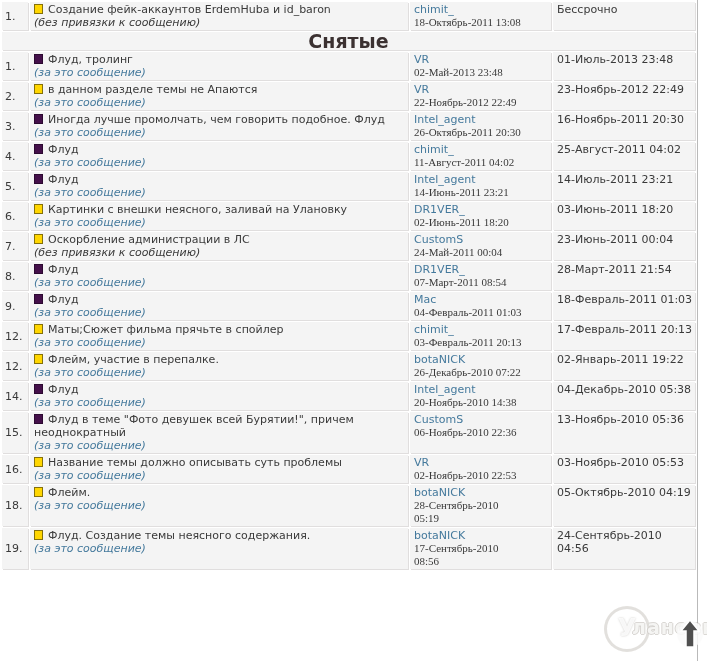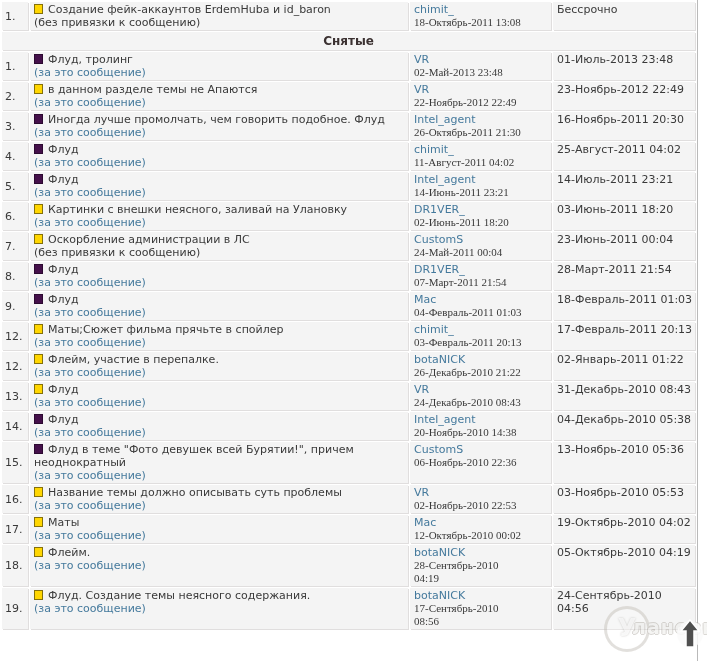--- a/index.html
+++ b/index.html
@@ -14,24 +14,24 @@
     border-collapse:separate;border-spacing:2px;
   }
   td{
     background:#f4f4f4;vertical-align:top;
     padding:1px 4px;line-height:13px;font-size:11px;
     box-shadow:1px 1px 0 #e0dede;
     overflow:hidden;
   }
   td.c-num{vertical-align:middle;padding:1px 2px 1px 3px;}
   tr.section-header td{
-    text-align:center;font-weight:bold;font-size:12px;line-height:16px;color:#3b3131;
+    text-align:center;font-weight:bold;font-size:19px;line-height:16px;color:#3b3131;
   }
   .reason-line{white-space:pre;}
-  .note-line{white-space:pre;}
+  .note-line{white-space:pre;font-style:italic;}
   .issued{white-space:pre;font-family:Liberation Serif, serif;}
   .c-expiry{white-space:pre;}
   a{color:#44799c;text-decoration:none;cursor:pointer;}
   a.plain{color:#3a3a3a;cursor:default;}
   .card{
     display:inline-block;width:7px;height:8px;margin-right:5px;
     border:1px solid #555;vertical-align:-1px;
   }
   .card-yellow{background:#ffd600;border-color:#84700a;}
   .card-dark{background:#44104a;border-color:#2b0930;}
@@ -113,21 +113,21 @@
     <td class="c-expiry"><span>23-Ноябрь-2012 22:49</span></td>
   </tr>
       <tr>
     <td class="c-num"><span>3.</span></td>
     <td class="c-reason">
       <div class="reason-line"><span class="card card-dark"></span><span>Иногда лучше промолчать, чем говорить подобное. Флуд</span></div>
       <div class="note-line"><a href="#">(за это сообщение)</a></div>
     </td>
     <td class="c-mod">
       <a href="#">Intel_agent</a>
-      <div class="issued">26-Октябрь-2011 21:30</div>
+      <div class="issued">26-Октябрь-2011 20:30</div>
     </td>
     <td class="c-expiry"><span>16-Ноябрь-2011 20:30</span></td>
   </tr>
       <tr>
     <td class="c-num"><span>4.</span></td>
     <td class="c-reason">
       <div class="reason-line"><span class="card card-dark"></span><span>Флуд</span></div>
       <div class="note-line"><a href="#">(за это сообщение)</a></div>
     </td>
     <td class="c-mod">
@@ -173,21 +173,21 @@
     <td class="c-expiry"><span>23-Июнь-2011 00:04</span></td>
   </tr>
       <tr>
     <td class="c-num"><span>8.</span></td>
     <td class="c-reason">
       <div class="reason-line"><span class="card card-dark"></span><span>Флуд</span></div>
       <div class="note-line"><a href="#">(за это сообщение)</a></div>
     </td>
     <td class="c-mod">
       <a href="#">DR1VER_</a>
-      <div class="issued">07-Март-2011 21:54</div>
+      <div class="issued">07-Март-2011 08:54</div>
     </td>
     <td class="c-expiry"><span>28-Март-2011 21:54</span></td>
   </tr>
       <tr>
     <td class="c-num"><span>9.</span></td>
     <td class="c-reason">
       <div class="reason-line"><span class="card card-dark"></span><span>Флуд</span></div>
       <div class="note-line"><a href="#">(за это сообщение)</a></div>
     </td>
     <td class="c-mod">
@@ -209,35 +209,23 @@
     <td class="c-expiry"><span>17-Февраль-2011 20:13</span></td>
   </tr>
       <tr>
     <td class="c-num"><span>12.</span></td>
     <td class="c-reason">
       <div class="reason-line"><span class="card card-yellow"></span><span>Флейм, участие в перепалке.</span></div>
       <div class="note-line"><a href="#">(за это сообщение)</a></div>
     </td>
     <td class="c-mod">
       <a href="#">botaNICK</a>
-      <div class="issued">26-Декабрь-2010 21:22</div>
-    </td>
-    <td class="c-expiry"><span>02-Январь-2011 01:22</span></td>
-  </tr>
-      <tr>
-    <td class="c-num"><span>13.</span></td>
-    <td class="c-reason">
-      <div class="reason-line"><span class="card card-yellow"></span><span>Флуд</span></div>
-      <div class="note-line"><a href="#">(за это сообщение)</a></div>
-    </td>
-    <td class="c-mod">
-      <a href="#">VR</a>
-      <div class="issued">24-Декабрь-2010 08:43</div>
-    </td>
-    <td class="c-expiry"><span>31-Декабрь-2010 08:43</span></td>
+      <div class="issued">26-Декабрь-2010 07:22</div>
+    </td>
+    <td class="c-expiry"><span>02-Январь-2011 19:22</span></td>
   </tr>
       <tr>
     <td class="c-num"><span>14.</span></td>
     <td class="c-reason">
       <div class="reason-line"><span class="card card-dark"></span><span>Флуд</span></div>
       <div class="note-line"><a href="#">(за это сообщение)</a></div>
     </td>
     <td class="c-mod">
       <a href="#">Intel_agent</a>
       <div class="issued">20-Ноябрь-2010 14:38</div>
@@ -263,41 +251,29 @@
       <div class="reason-line"><span class="card card-yellow"></span><span>Название темы должно описывать суть проблемы</span></div>
       <div class="note-line"><a href="#">(за это сообщение)</a></div>
     </td>
     <td class="c-mod">
       <a href="#">VR</a>
       <div class="issued">02-Ноябрь-2010 22:53</div>
     </td>
     <td class="c-expiry"><span>03-Ноябрь-2010 05:53</span></td>
   </tr>
       <tr>
-    <td class="c-num"><span>17.</span></td>
-    <td class="c-reason">
-      <div class="reason-line"><span class="card card-yellow"></span><span>Маты</span></div>
-      <div class="note-line"><a href="#">(за это сообщение)</a></div>
-    </td>
-    <td class="c-mod">
-      <a href="#">Mac</a>
-      <div class="issued">12-Октябрь-2010 00:02</div>
-    </td>
-    <td class="c-expiry"><span>19-Октябрь-2010 04:02</span></td>
-  </tr>
-      <tr>
     <td class="c-num"><span>18.</span></td>
     <td class="c-reason">
       <div class="reason-line"><span class="card card-yellow"></span><span>Флейм.</span></div>
       <div class="note-line"><a href="#">(за это сообщение)</a></div>
     </td>
     <td class="c-mod">
       <a href="#">botaNICK</a>
       <div class="issued">28-Сентябрь-2010
-04:19</div>
+05:19</div>
     </td>
     <td class="c-expiry"><span>05-Октябрь-2010 04:19</span></td>
   </tr>
       <tr>
     <td class="c-num"><span>19.</span></td>
     <td class="c-reason">
       <div class="reason-line"><span class="card card-yellow"></span><span>Флуд. Создание темы неясного содержания.</span></div>
       <div class="note-line"><a href="#">(за это сообщение)</a></div>
     </td>
     <td class="c-mod">

